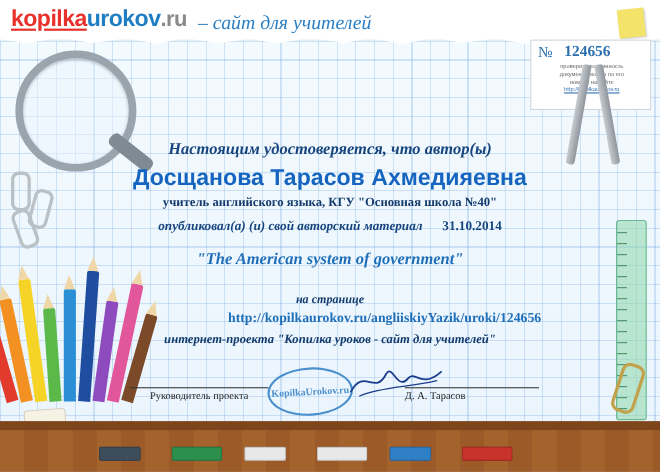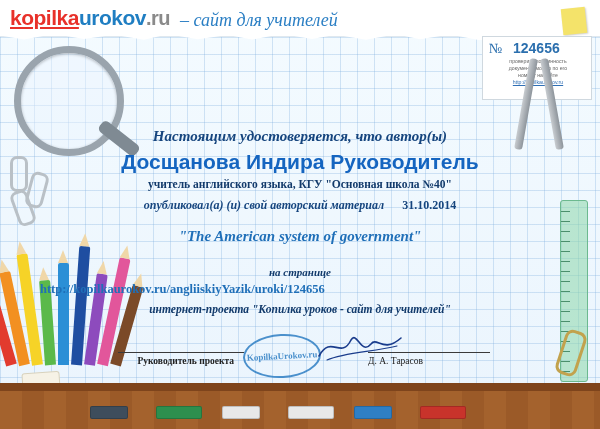--- a/index.html
+++ b/index.html
@@ -33,50 +33,50 @@
   
   .compass-l{position:absolute;width:8px;height:92px;background:linear-gradient(90deg,#c8ccd0,#8d949b);border-radius:3px;}
   .ruler{position:absolute;right:12px;top:200px;width:26px;height:180px;background:rgba(140,215,170,.55);border:1px solid #6cb98f;border-radius:3px;}
   .ruler i{position:absolute;left:0;width:9px;height:1px;background:#4b8f6c;}
   .paperclip{position:absolute;right:18px;top:330px;width:16px;height:40px;border:3px solid #c2a24d;border-radius:8px;transform:rotate(18deg);}
   
   .sticky{position:absolute;right:14px;top:8px;width:24px;height:26px;background:#f4e36a;transform:rotate(-6deg);box-shadow:1px 1px 2px rgba(0,0,0,.2);}
   
   .numbox{position:absolute;right:8px;top:36px;width:108px;height:62px;background:#ffffff;border:1px solid #cfd8df;}
   .numbox .nsym{position:absolute;left:6px;top:4px;font-size:14px;color:#2b6fae;font-family:"Liberation Serif",serif;}
-  .numbox .nval{position:absolute;left:30px;top:3px;font-size:14px;color:#2b6fae;font-weight:bold;font-family:Liberation Sans, sans-serif;}
+  .numbox .nval{position:absolute;left:30px;top:3px;font-size:14px;color:#2b6fae;font-weight:bold;font-family:Liberation Serif, serif;}
   .numbox .ntext{position:absolute;left:5px;top:21px;width:100px;font-size:5.2px;line-height:7px;color:#666;text-align:center;}
   .numbox .nlink{color:#2f6fb5;text-decoration:underline;}
   
   .title{position:absolute;left:0;top:66px;width:600px;text-align:center;font-family:"Liberation Serif",serif;
          font-size:38px;font-weight:bold;font-style:italic;color:#d9261c;letter-spacing:2px;
          text-shadow:1px 1px 0 rgba(0,0,0,.18);}
   .sub1{position:absolute;left:0;top:128px;width:600px;text-align:center;font-family:"Liberation Serif",serif;
         font-size:15px;font-style:italic;font-weight:bold;color:#16457e;}
   .name{position:absolute;left:0;top:150px;width:600px;text-align:center;font-family:"Liberation Sans",sans-serif;
         font-size:21px;font-weight:bold;color:#1565c0;}
   .position{position:absolute;left:0;top:178px;width:600px;text-align:center;font-family:"Liberation Serif",serif;
         font-size:11.5px;font-weight:bold;color:#123a6b;}
   .pubrow{position:absolute;left:0;top:198px;width:600px;text-align:center;font-family:"Liberation Serif",serif;
         font-size:12px;font-style:italic;font-weight:bold;color:#16457e;}
   .pubrow .date{font-style:normal;margin-left:18px;}
   .work{position:absolute;left:0;top:228px;width:600px;text-align:center;font-family:"Liberation Serif",serif;
         font-size:15px;font-style:italic;font-weight:bold;color:#1f6fb8;}
   .onpage{position:absolute;left:0;top:266px;width:600px;text-align:center;font-family:"Liberation Serif",serif;
         font-size:11px;font-style:italic;font-weight:bold;color:#123a6b;}
-  .url{position:absolute;left:0;top:282px;width:492px;text-align:left;font-family:"Liberation Serif",serif;
-        font-size:12.5px;font-weight:bold;color:#1f6fb8;padding-left:40px;}
+  .url{position:absolute;left:0;top:282px;width:492px;text-align:right;font-family:"Liberation Serif",serif;
+        font-size:12.5px;font-weight:bold;color:#1f6fb8;}
   .project{position:absolute;left:0;top:303px;width:600px;text-align:center;font-family:"Liberation Serif",serif;
         font-size:11.5px;font-style:italic;font-weight:bold;color:#123a6b;}
   
   .sigline{position:absolute;top:352px;height:1px;background:#3a3a3a;}
   .sigleft{left:118px;width:126px;}
   .sigright{left:368px;width:122px;}
   .sigcap{position:absolute;top:356px;font-family:"Liberation Serif",serif;font-size:9.5px;color:#222;}
-  .sigcapL{left:108px;width:126px;text-align:right;font-weight:bold;}
+  .sigcapL{left:118px;width:126px;text-align:center;}
   .sigcapR{left:368px;width:122px;}
   .stamp{position:absolute;left:243px;top:334px;width:74px;height:40px;border:2px solid #2f7fc4;border-radius:50%;
          color:#2f7fc4;display:flex;align-items:center;justify-content:center;font-size:9px;font-weight:bold;
          font-family:"Liberation Serif",serif;transform:rotate(-3deg);opacity:.85;}
   .autograph{position:absolute;left:315px;top:330px;width:90px;height:34px;}
   .deskwood{position:absolute;left:0;bottom:0;width:600px;height:46px;
             background:repeating-linear-gradient(90deg,#a4622d 0 22px,#9b5a28 22px 44px);}
   .deskedge{position:absolute;left:0;bottom:38px;width:600px;height:8px;background:#7e441c;}
   .chalk{position:absolute;bottom:10px;height:11px;border-radius:2px;}
 </style>
@@ -158,21 +158,21 @@
       <i style="top: 120px;"></i>
       <i style="top: 130px;"></i>
       <i style="top: 140px;"></i>
       <i style="top: 150px;"></i>
       <i style="top: 160px;"></i>
       <i style="top: 170px;"></i>
     </div>
   <div class="paperclip"></div>
 
   <div class="sub1">Настоящим удостоверяется, что автор(ы)</div>
-  <div class="name">Досщанова Индира Руководитель</div>
+  <div class="name">Досщанова Тарасов Ахмедияевна</div>
   <div class="position">учитель английского языка, КГУ "Основная школа №40"</div>
   <div class="pubrow">
     <span>опубликовал(а) (и) свой авторский материал</span><span class="date">31.10.2014</span>
   </div>
   <div class="work">"The American system of government"</div>
   <div class="onpage">на странице</div>
   <div class="url">http://kopilkaurokov.ru/angliiskiyYazik/uroki/124656</div>
   <div class="project">интернет-проекта  "Копилка уроков - сайт для учителей"</div>
 
   <div class="sigline sigleft"></div>

